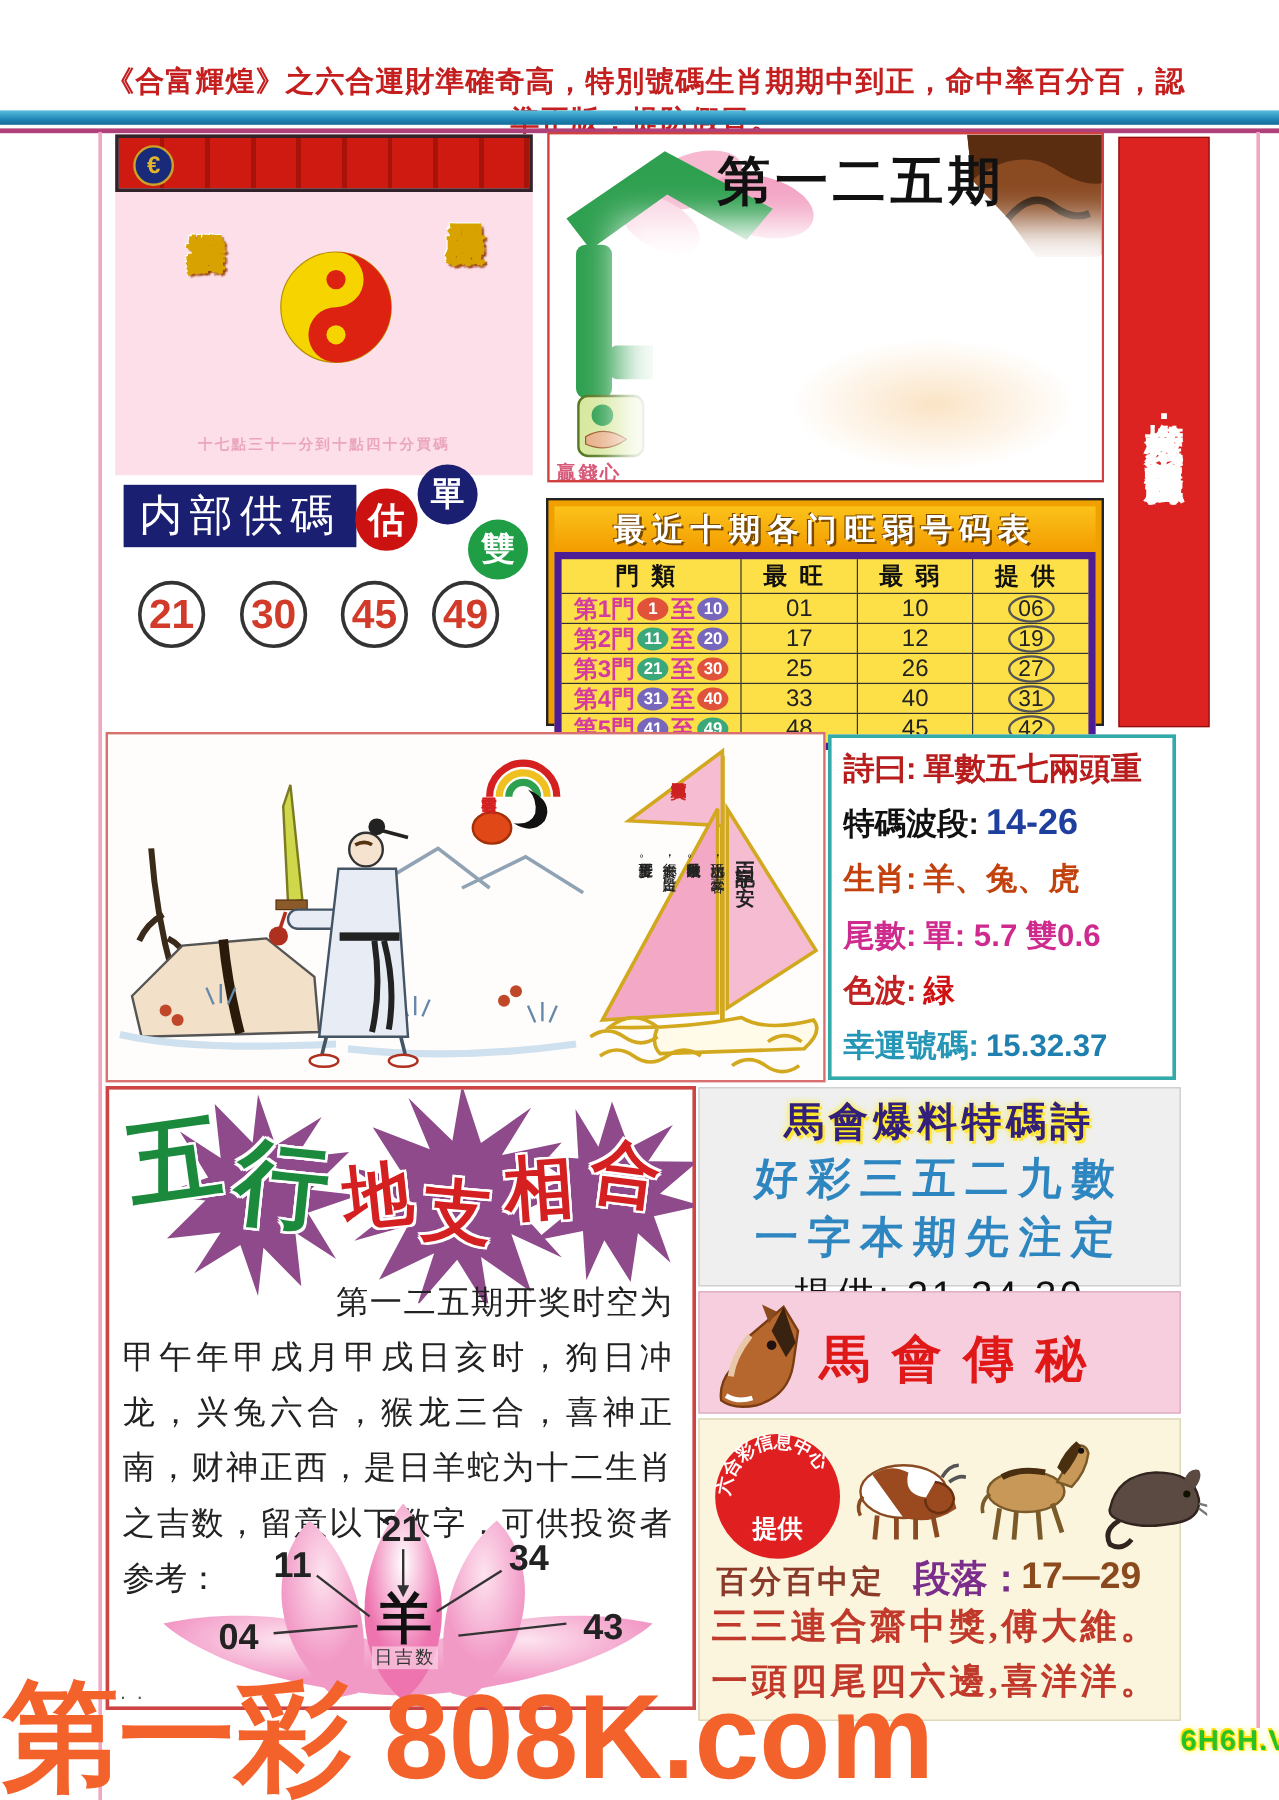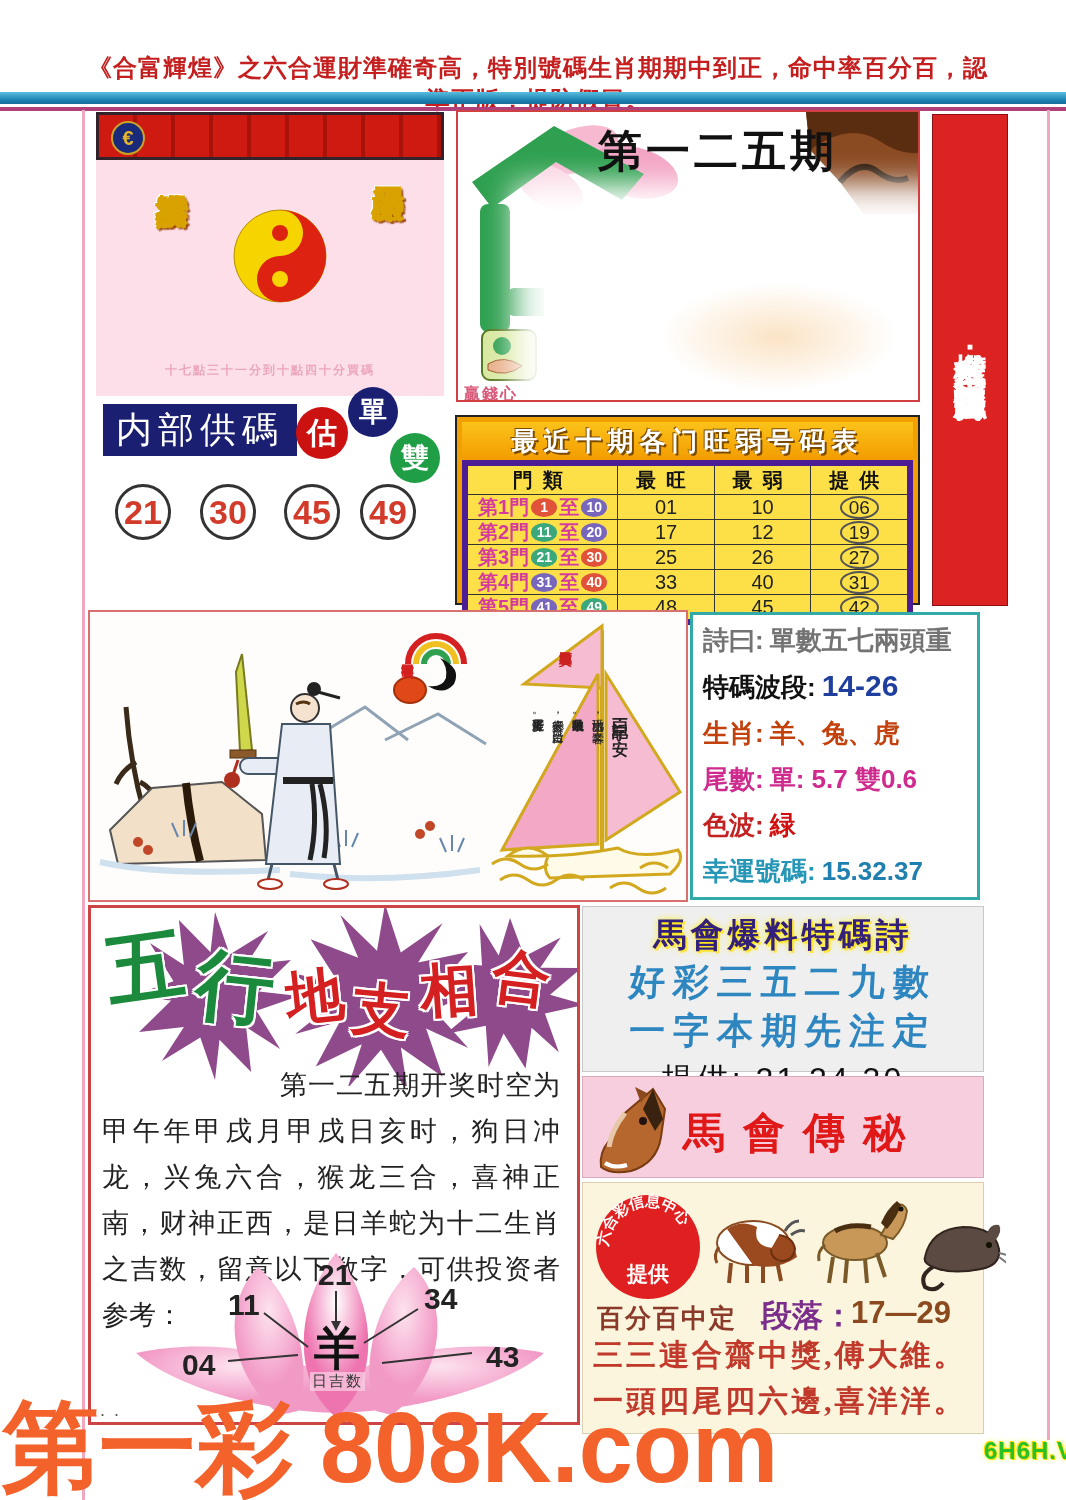--- a/index.html
+++ b/index.html
@@ -79,21 +79,21 @@
       padding:0 7px; line-height:19px; font-size:19px; color:#222; }
 
   
   .artbox { left:88px; top:610px; width:600px; height:292px; border:2px solid #d87070; background:#fffdfb; }
   .sail-text { display:flex; }
   .sail-col { writing-mode:vertical-rl; text-orientation:upright; color:#222; }
   .poembox { left:690px; top:612px; width:290px; height:288px; border:3px solid #33aaaa;
       background:#fff; padding:8px 10px; display:flex; flex-direction:column; justify-content:space-between; }
   .pline { font-size:26px; font-weight:bold; white-space:nowrap; }
   .pline .val { margin-left:6px; }
-  .l1 .lab,.l1 .val { color:#737373; }
+  .l1 .lab,.l1 .val { color:#b91c1c; }
   .l2 .lab { color:#111; } .l2 .val { color:#1e3f9e; font-size:30px; }
   .l3 .lab,.l3 .val { color:#c2410c; }
   .l4 .lab,.l4 .val { color:#cf2b8e; }
   .l5 .lab { color:#c32222; } .l5 .val { color:#d01010; }
   .l6 .lab { color:#2596b5; } .l6 .val { color:#1f7fae; }
 
   
   .wuxingbox { left:88px; top:905px; width:492px; height:520px; border:3px solid #cc4444; background:#fff; }
   .burst-char { position:absolute; font-weight:bold; z-index:3;
       text-shadow:-2px 0 #fff,2px 0 #fff,0 -2px #fff,0 2px #fff,-2px -2px #fff,2px 2px #fff,-2px 2px #fff,2px -2px #fff; }

